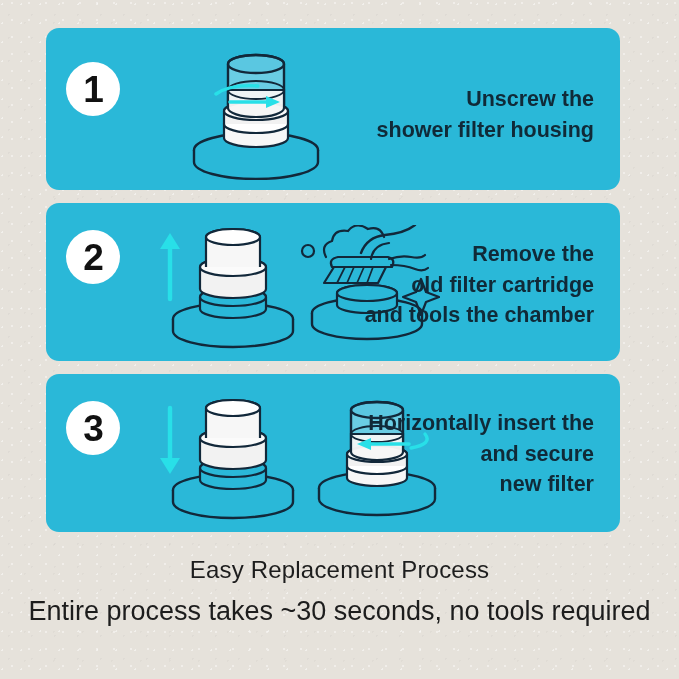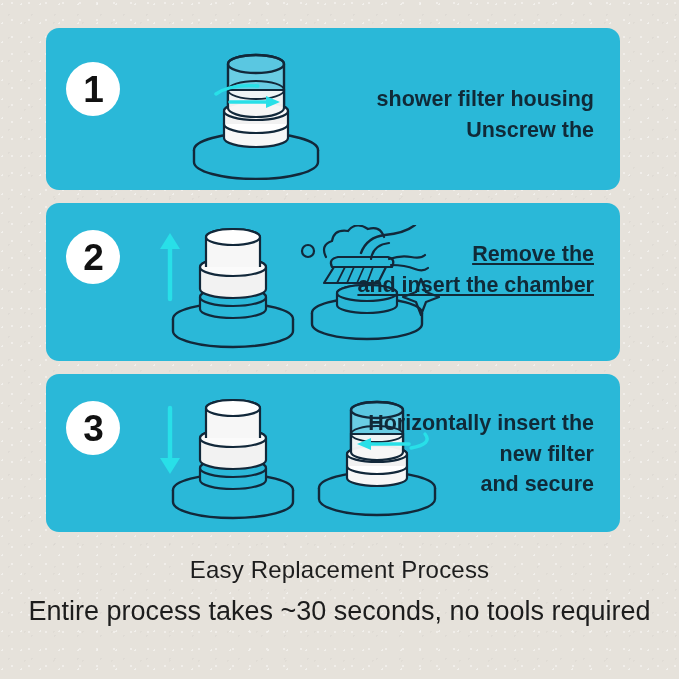--- a/index.html
+++ b/index.html
@@ -78,21 +78,21 @@
     position: absolute;
     right: 26px;
     text-align: right;
     color: #102a38;
     font-size: 21.5px;
     font-weight: bold;
     line-height: 1.42;
     white-space: nowrap;
   }
   #panel-1 .panel-text { top: 56px; }
-  #panel-2 .panel-text { top: 36px; text-decoration: underline; }
+  #panel-2 .panel-text { top: 36px; }
   #panel-3 .panel-text { top: 34px; margin-left: 36px; }
 
   .caption {
     position: absolute;
     left: 0;
     right: 0;
     text-align: center;
     color: #1d1d1d;
   }
   #caption-title {
@@ -134,22 +134,22 @@
         <ellipse cx="90" cy="14" rx="28" ry="9" fill="#2ab8d8" fill-opacity="0.25" stroke="#12283a" stroke-width="2.4"></ellipse>
         <ellipse cx="90" cy="40" rx="28" ry="9" fill="none" stroke="#12283a" stroke-width="1.8"></ellipse>
 
         <path d="M50 44 q14 -10 42 -8" fill="none" stroke="#28e0e8" stroke-width="3.4" stroke-linecap="round"></path>
         <path d="M64 52 h40" fill="none" stroke="#28e0e8" stroke-width="3.6" stroke-linecap="round"></path>
         <path d="M100 46 l14 6 -14 6z" fill="#28e0e8"></path>
       </svg>
     </div>
 
     <div class="panel-text">
+      <div>Unscrew the</div>
       <div>shower filter housing</div>
-      <div>Unscrew the</div>
     </div>
   </div>
 
   <div class="panel" id="panel-2">
     <div class="step-badge">2</div>
 
     <div class="art" style="left:92px; top:20px;">
       <svg width="170" height="128" viewBox="0 0 170 128">
 
         <ellipse cx="95" cy="96" rx="60" ry="16" fill="#2ab8d8" stroke="#12283a" stroke-width="2.4"></ellipse>
@@ -191,21 +191,22 @@
         <path d="M27 32 q-6 -12 6 -16 q2 -12 16 -10 q8 -10 20 -2 q12 -4 16 8" fill="none" stroke="#12283a" stroke-width="2.2" stroke-linecap="round"></path>
 
         <circle cx="9" cy="26" r="6" fill="none" stroke="#12283a" stroke-width="2.2"></circle>
 
         <path d="M122 54 l5 13 13 5 -13 5 -5 13 -5 -13 -13 -5 13 -5z" fill="none" stroke="#12283a" stroke-width="2.2" stroke-linejoin="round"></path>
       </svg>
     </div>
 
     <div class="panel-text">
       <div>Remove the</div>
-      <div>and insert the chamber</div>
+      <div>old filter cartridge</div>
+      <div>and tools the chamber</div>
     </div>
   </div>
 
   <div class="panel" id="panel-3">
     <div class="step-badge">3</div>
 
     <div class="art" style="left:92px; top:20px;">
       <svg width="170" height="128" viewBox="0 0 170 128">
         <ellipse cx="95" cy="96" rx="60" ry="16" fill="#2ab8d8" stroke="#12283a" stroke-width="2.4"></ellipse>
         <path d="M35 96 v12 a60 16 0 0 0 120 0 v-12" fill="#2ab8d8" stroke="#12283a" stroke-width="2.4"></path>
@@ -237,21 +238,21 @@
         <ellipse cx="76" cy="38" rx="26" ry="8" fill="none" stroke="#12283a" stroke-width="1.8"></ellipse>
 
         <path d="M124 38 q8 10 -14 14" fill="none" stroke="#28e0e8" stroke-width="3.4" stroke-linecap="round"></path>
         <path d="M108 48 h-40" fill="none" stroke="#28e0e8" stroke-width="3.6" stroke-linecap="round"></path>
         <path d="M70 42 l-14 6 14 6z" fill="#28e0e8"></path>
       </svg>
     </div>
 
     <div class="panel-text">
       <div>Horizontally insert the</div>
+      <div>and secure</div>
       <div>new filter</div>
-      <div>and secure</div>
     </div>
   </div>
 
   <div class="caption" id="caption-title">Easy Replacement Process</div>
   <div class="caption" id="caption-sub">Entire process takes ~30 seconds, no tools required</div>
 
 </div>
 
 </body></html>

